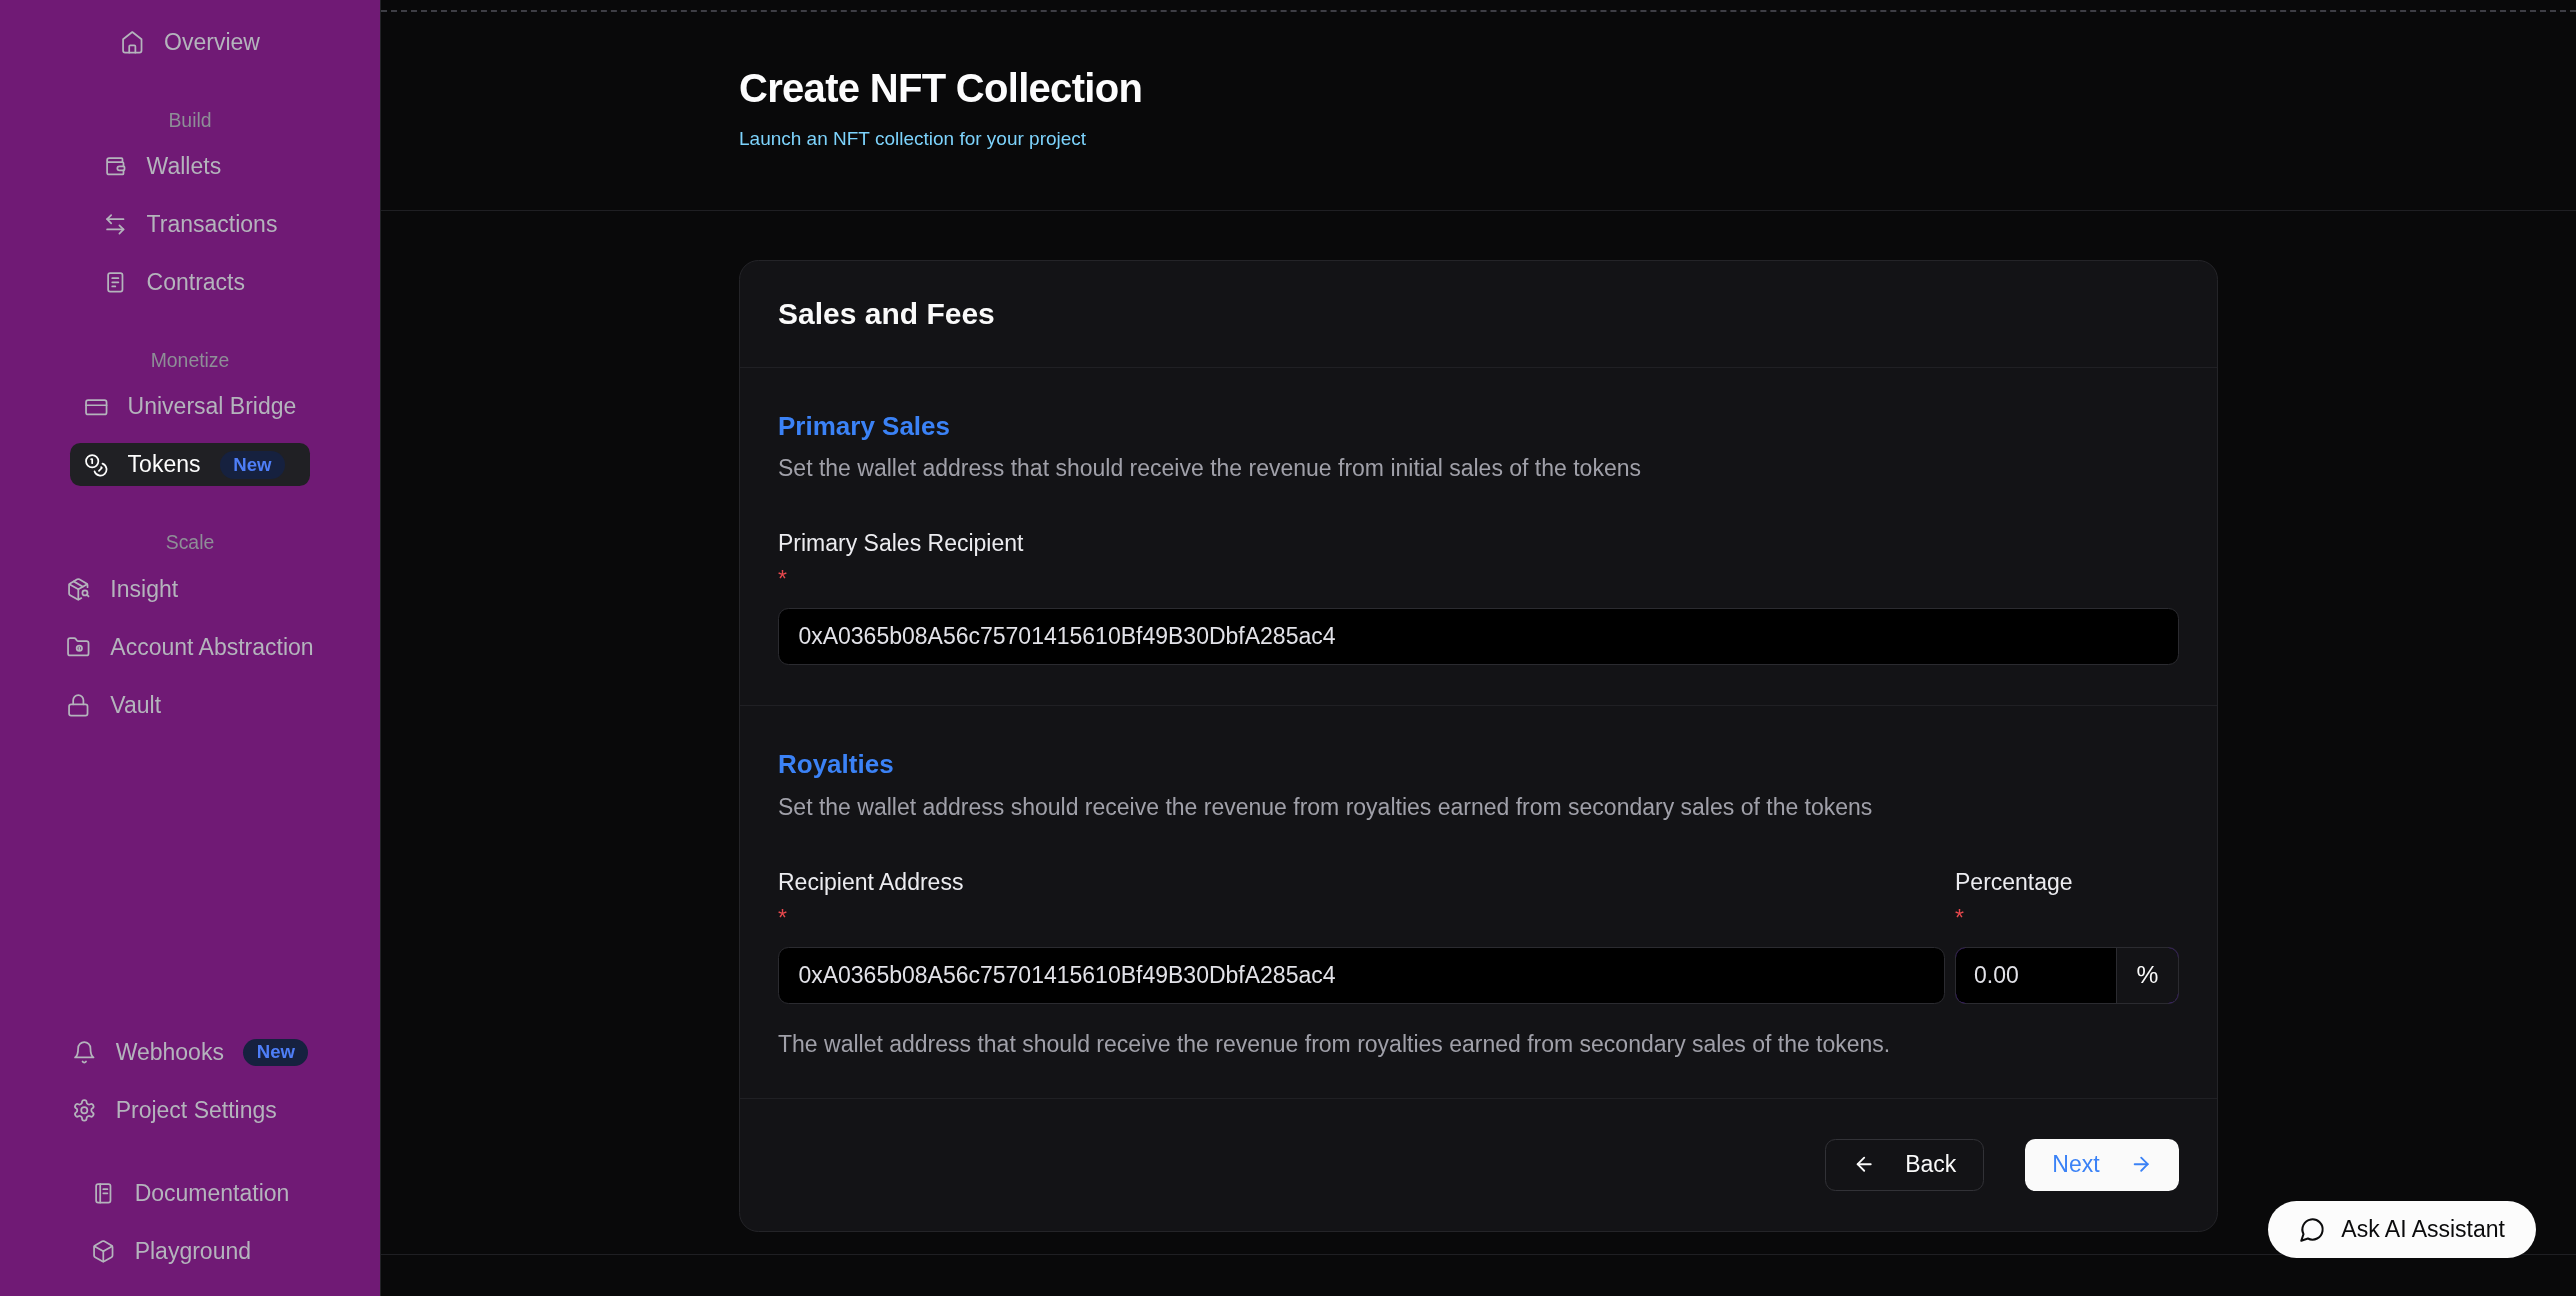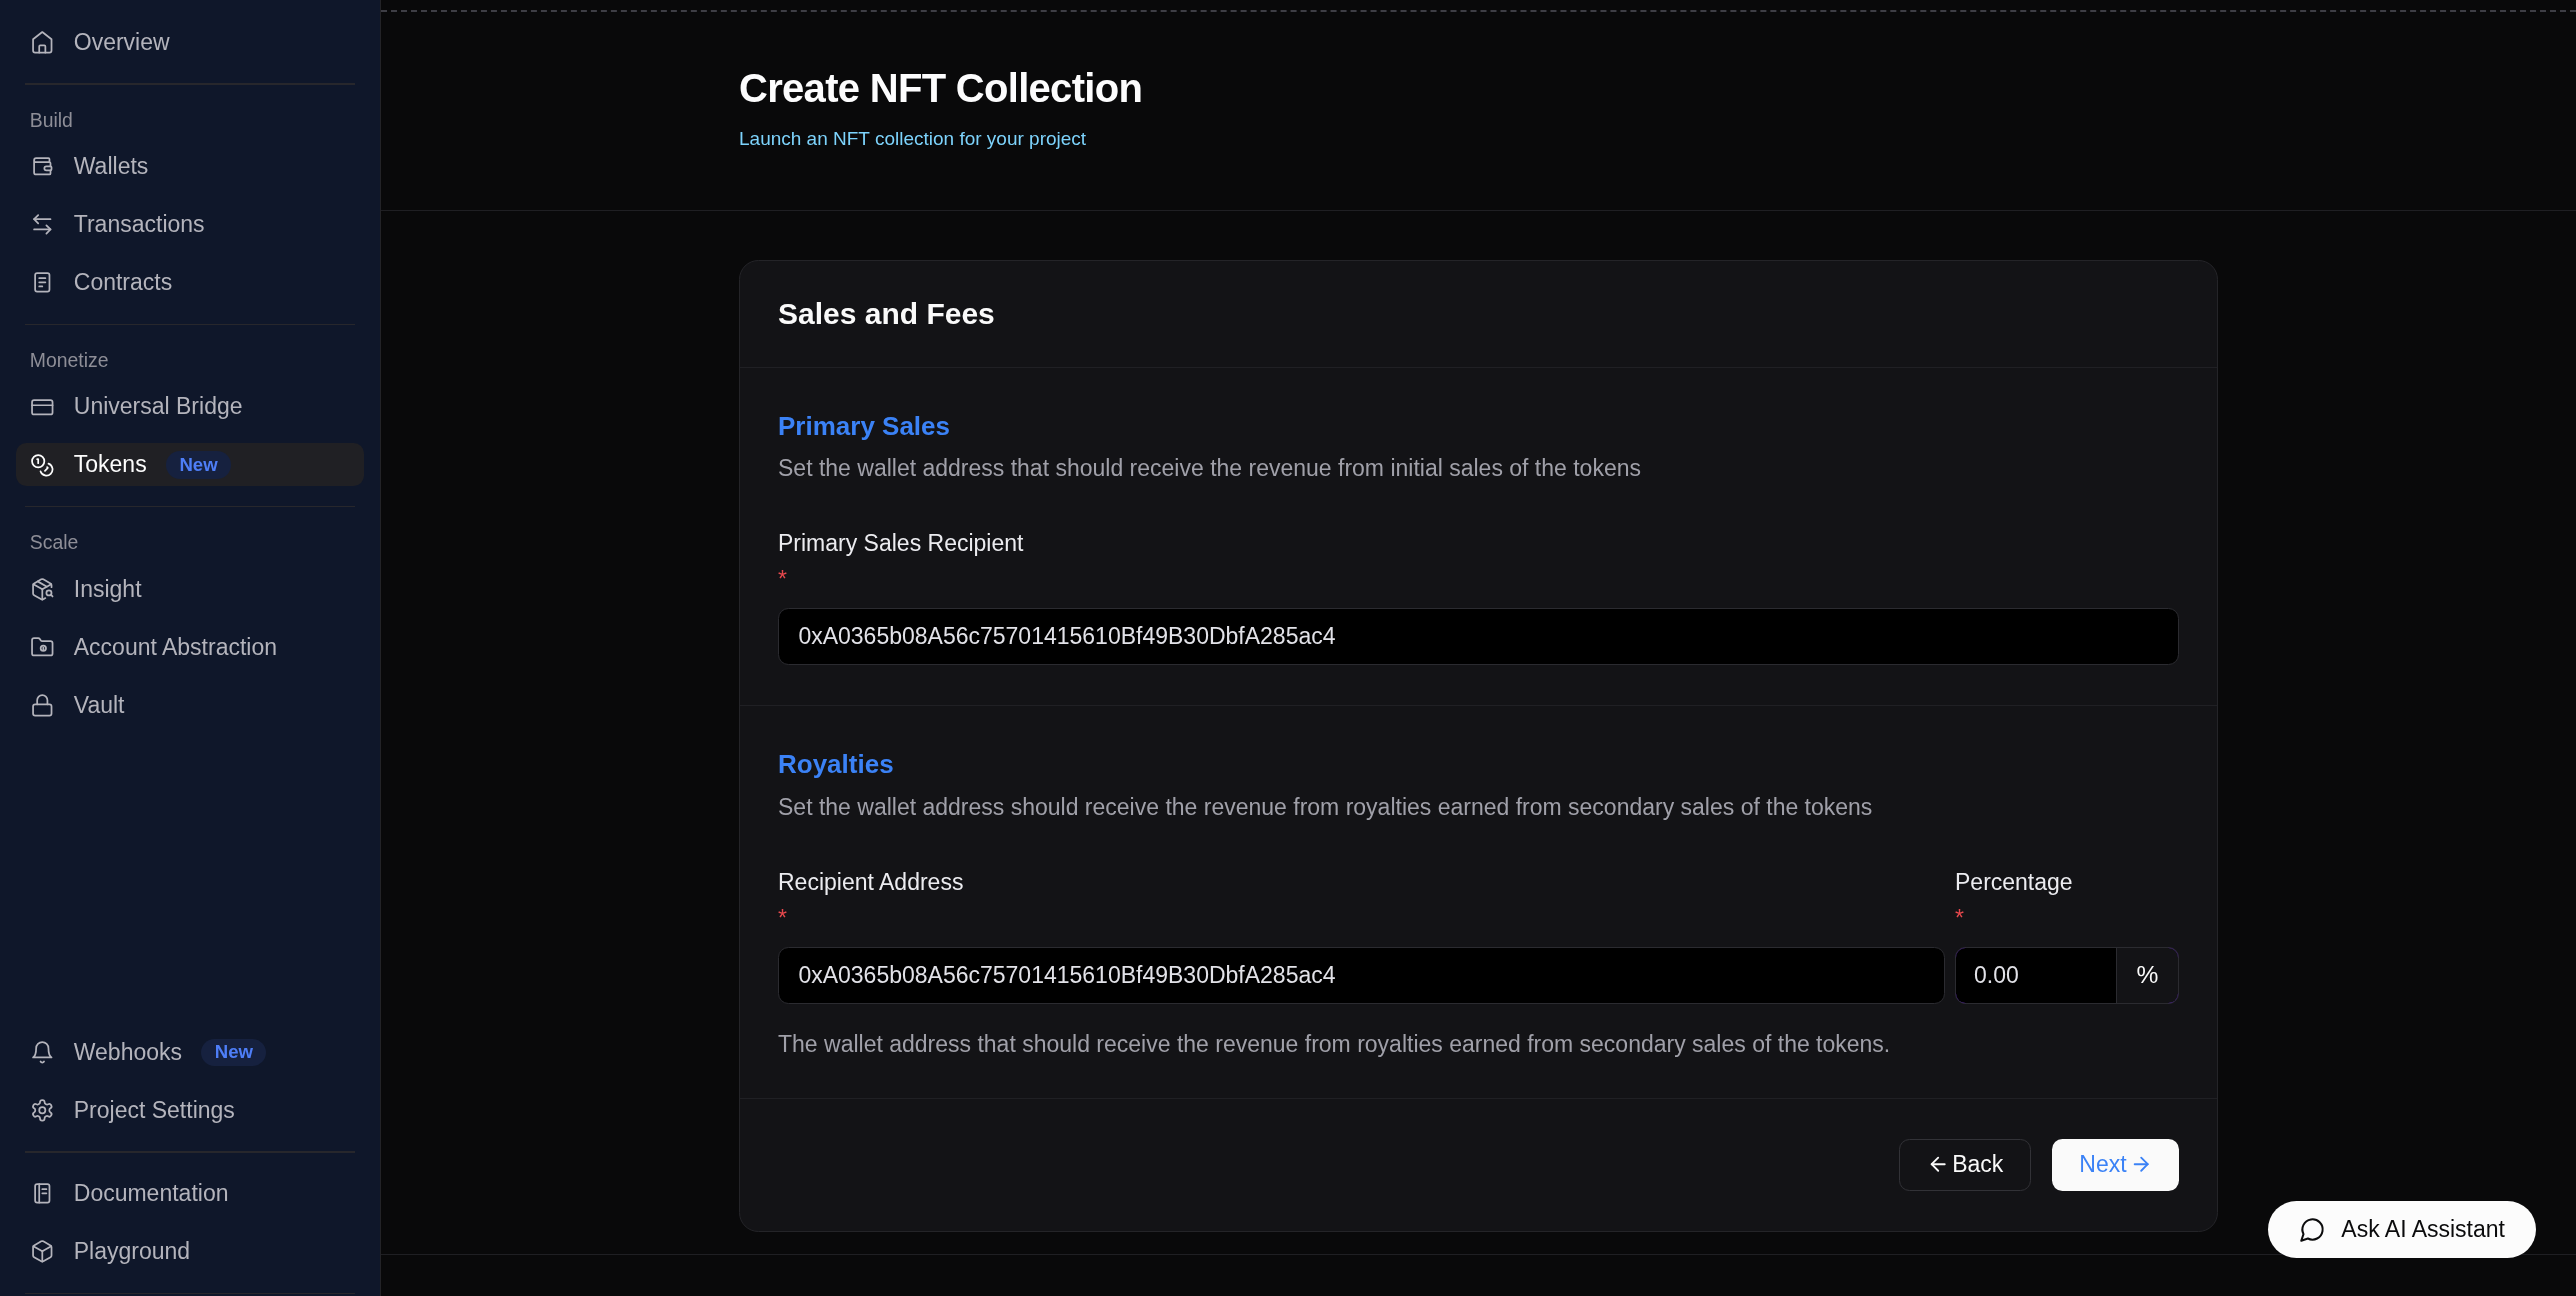--- a/index.html
+++ b/index.html
@@ -5,23 +5,23 @@
   html,body{margin:0;padding:0;background:#000;}
   .screen{
     position:relative;width:2576px;height:1297px;overflow:hidden;
     background:#09090a;color:#e4e4e8;
     font-family:"Liberation Sans","DejaVu Sans",sans-serif;
     -webkit-font-smoothing:antialiased;
   }
   
   .sidebar{
     position:absolute;left:0;top:0;bottom:0;width:381px;
-    background:#0f172a;border-right:1.5px solid #232327;
+    background:#701a75;border-right:1.5px solid #232327;
     padding:21px 16.4px 3px;box-sizing:border-box;
-    display:flex;flex-direction:column;
+    display:flex;flex-direction:column;align-items:center;
   }
   .nav-item{
     display:flex;align-items:center;gap:19.4px;height:43px;
     padding:0 13.4px;border-radius:10.4px;color:#b4b4bc;font-size:23px;
     white-space:nowrap;cursor:pointer;
   }
   .nav-item svg{flex:0 0 auto;}
   .nav-item.active{background:#202024;color:#fdfdfd;}
   .nav-list{display:flex;flex-direction:column;gap:15px;}
   .side-divider{height:1.5px;background:#27272c;margin:19.4px 9px;flex:0 0 auto;}
@@ -69,23 +69,24 @@
     padding:0 18px;color:#e2e2e8;font-size:23px;
     font-family:"Liberation Sans","DejaVu Sans",sans-serif;
   }
   .pct-suffix{
     flex:0 0 61px;display:flex;align-items:center;justify-content:center;
     background:#131316;border-left:1.5px solid #2b2b30;font-size:24.6px;color:#fafafa;
   }
   .helper{margin-top:27px;font-size:23px;color:#a0a0a9;}
   .card-footer{border-top:1.5px solid #202024;padding:40px 38px;display:flex;justify-content:flex-end;gap:21px;}
   .btn{
-    height:52px;border-radius:10.4px;display:inline-flex;align-items:center;gap:3px;
+    height:52px;border-radius:10.4px;display:inline-flex;align-items:center;gap:30px;
     font-size:23px;font-weight:500;padding:0 27px;cursor:pointer;box-sizing:border-box;
     font-family:"Liberation Sans","DejaVu Sans",sans-serif;
+    margin-left:20px;
   }
   .btn-back{background:transparent;border:1.5px solid #323237;color:#fafafa;}
   .btn-next{background:#fafafa;border:none;color:#3b82f6;}
   .main-bottom-line{position:absolute;left:0;right:0;bottom:42px;height:1.5px;background:#1f1f23;}
   
   .assistant-btn{
     position:absolute;right:40px;bottom:39px;height:57px;
     background:#fcfcfc;color:#0b0b0c;border:none;border-radius:745px;
     display:flex;align-items:center;gap:15px;padding:0 31px;
     font-size:23px;font-weight:500;cursor:pointer;

